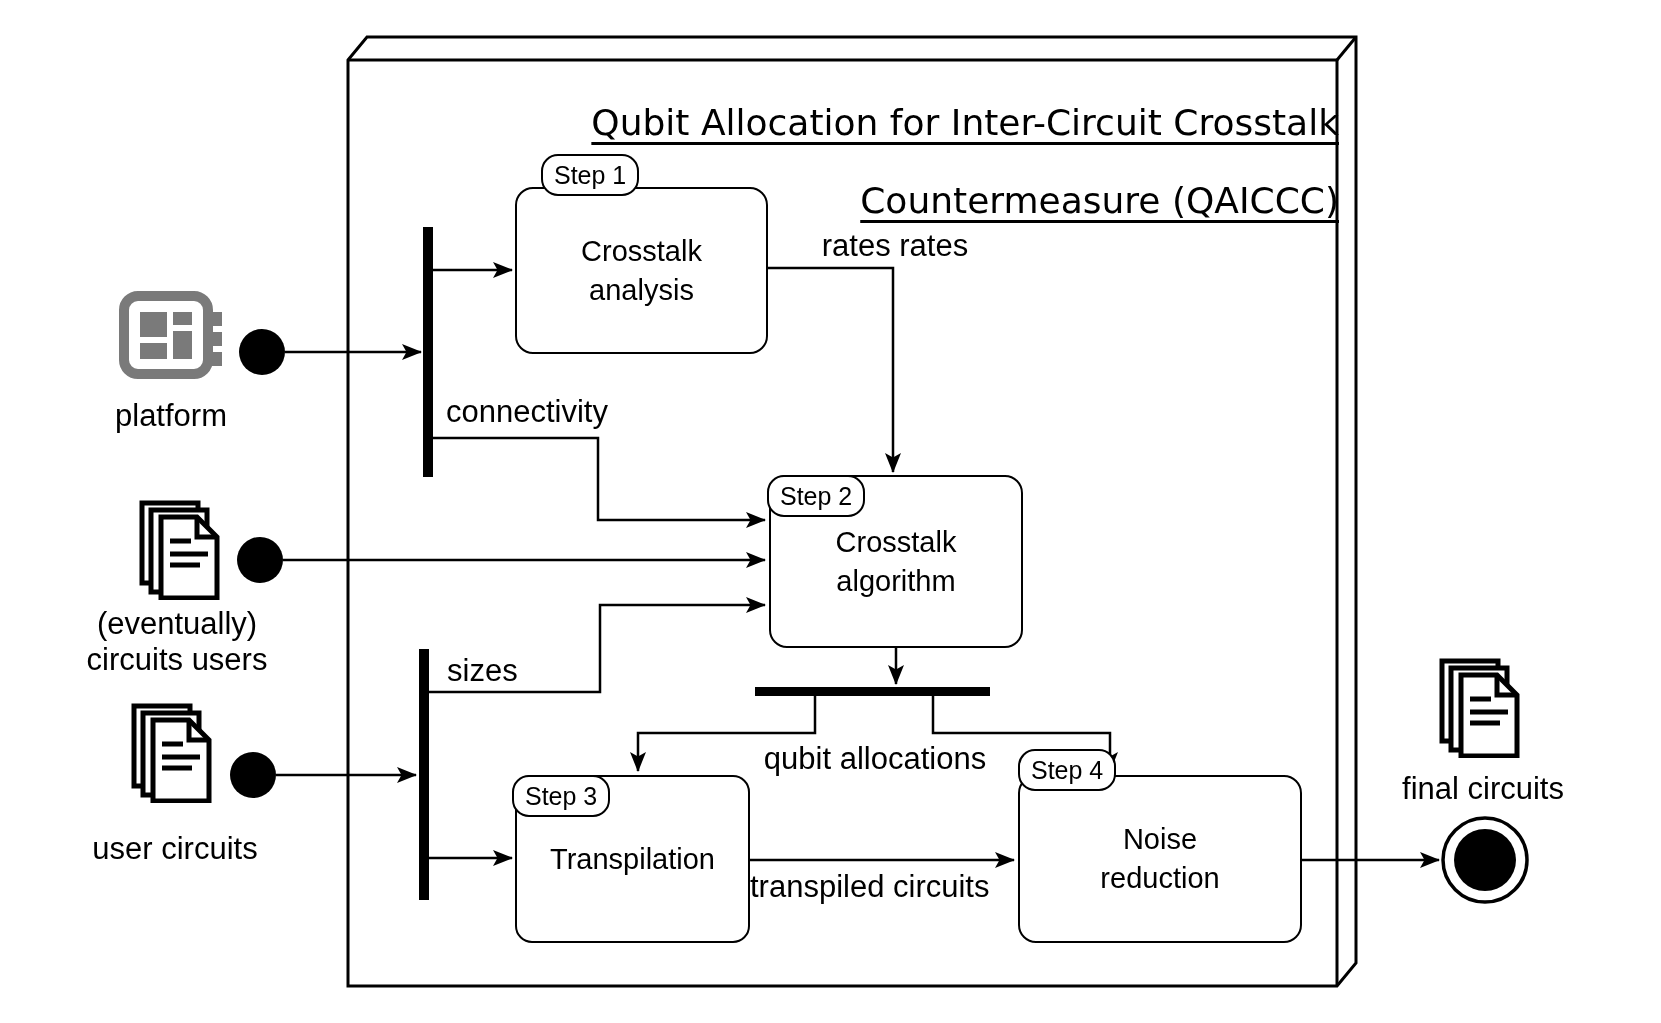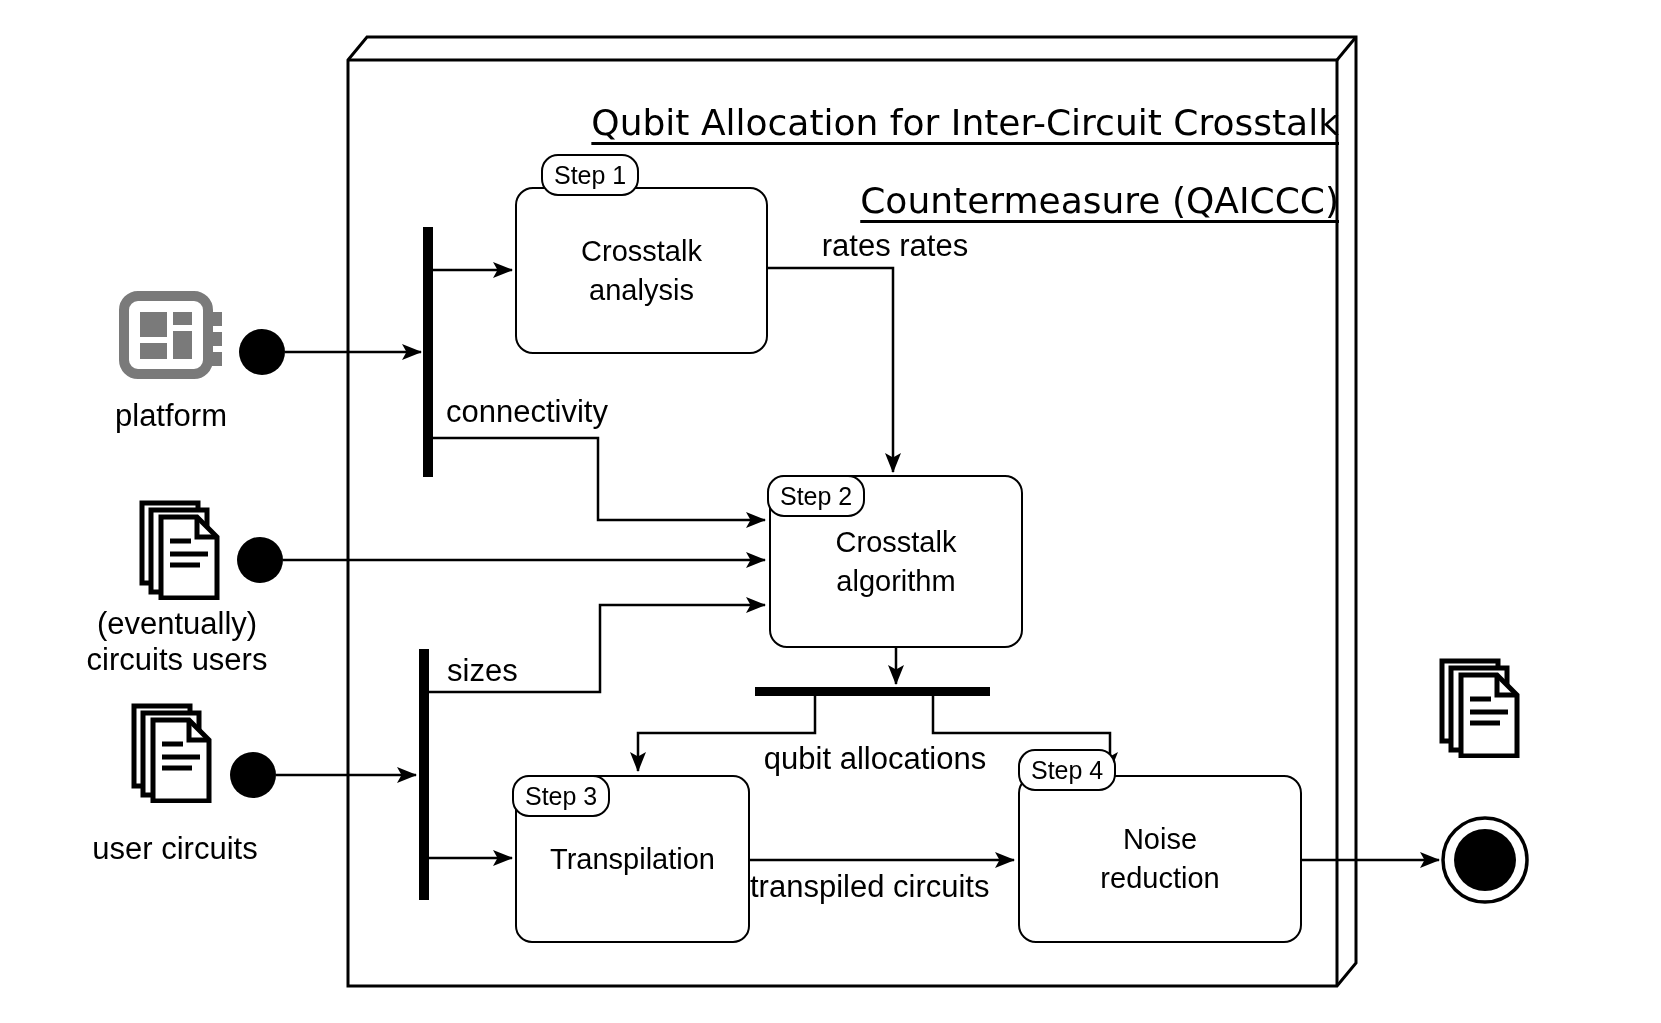--- a/index.html
+++ b/index.html
@@ -201,14 +201,15 @@
 
   <svg class="icon" style="left:1438px;top:658px;" width="82" height="100" viewBox="0 0 82 100">
     <g fill="var(--bg)" stroke="var(--ink)" stroke-width="5">
       <rect x="4" y="3" width="56" height="80"></rect>
       <rect x="13" y="10" width="56" height="82"></rect>
       <path d="M23 17 H59 L79 37 V98 H23 Z"></path>
       <path d="M59 17 V37 H79" fill="none"></path>
       <path d="M32 41 H53 M32 54 H70 M32 65 H62" fill="none"></path>
     </g>
   </svg>
+  <div class="lbl center" style="left:1383px;top:771px;width:200px;">final circuits</div>
 
 </div>
 
 </body></html>

